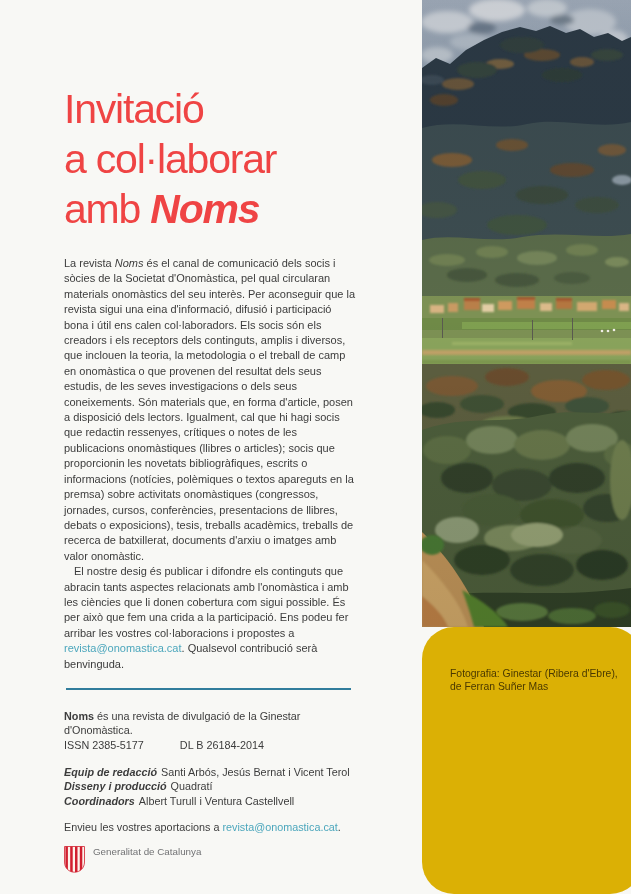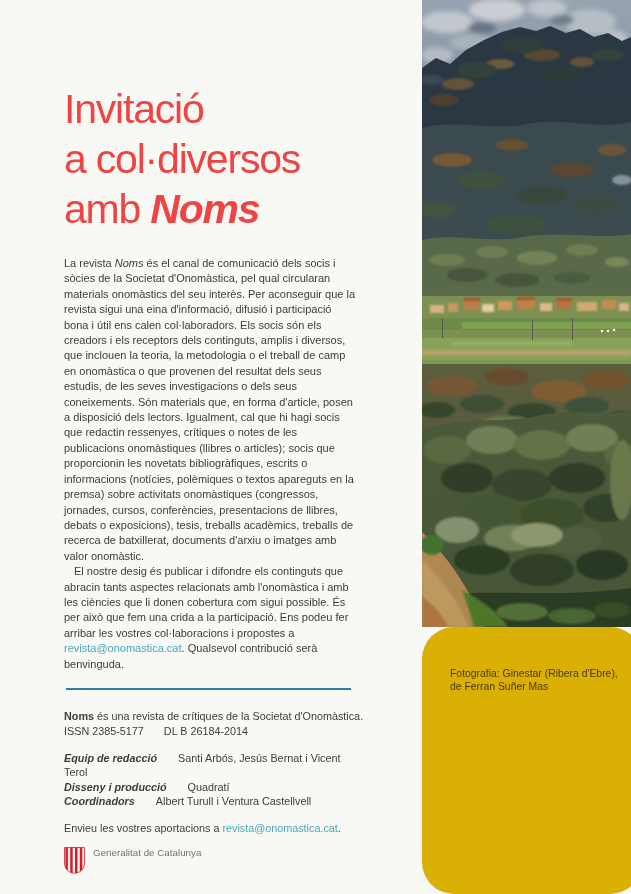--- a/index.html
+++ b/index.html
@@ -17,24 +17,24 @@
            color:#3c3c3c; text-align:left; }
   .intro em { font-style:italic; }
   .intro .p2 { text-indent:10px; }
   .email-link { color:#4ba6bc; text-decoration:none; cursor:pointer; }
 
   .rule { border:none; border-top:2px solid #317d9c; width:285px; margin:16px 0 0 2px; }
 
   .footer { margin-top:19px; font-size:10.8px; line-height:14px; color:#3c3c3c; }
   .about b { font-weight:bold; }
   .issn-line { margin-top:1px; }
-  .issn-line .dl { margin-left:20px; }
+  .issn-line .dl { margin-left:36px; }
   .credits { margin-top:13px; }
   .credit-row { line-height:14.4px; }
-  .credit-label { font-weight:bold; font-style:italic; margin-right:21px; }
+  .credit-label { font-weight:bold; font-style:italic; margin-right:4px; }
   .aportacions { margin-top:12px; }
   .support { margin-top:14px; }
   .gencat { margin-top:12px; display:flex; align-items:flex-start; }
   .gencat-text { margin-left:8px; font-size:9.8px; line-height:11.5px; color:#717274; }
 
   
   .photo { position:absolute; left:422px; top:0; width:209px; height:627px; overflow:hidden; }
   .photo svg { display:block; width:209px; height:627px; }
   .yellow-panel { position:absolute; left:422px; top:627px; width:220px; height:267px;
                   background:#dbb005;border-radius:32px; }
@@ -42,31 +42,31 @@
   .yellow-inner .submit { margin-top:13px; }
   .yellow-inner b { font-weight:bold; font-style:italic; }
 </style>
 </head>
 <body>
 
 <div class="page">
 
   <main class="left-col">
 
-    <h1 class="title"><span>Invitació</span><br><span>a col·diversos</span><br><span>amb </span><span class="noms">Noms</span></h1>
+    <h1 class="title"><span>Invitació</span><br><span>a col·laborar</span><br><span>amb </span><span class="noms">Noms</span></h1>
 
     <div class="intro">
       <p class="p1"><span>La revista </span><em>Noms</em><span> és el canal de comunicació dels socis i sòcies de la Societat d'Onomàstica, pel qual circularan materials onomàstics del seu interès. Per aconseguir que la revista sigui una eina d'informació, difusió i participació bona i útil ens calen col·laboradors. Els socis són els creadors i els receptors dels continguts, amplis i diversos, que inclouen la teoria, la metodologia o el treball de camp en onomàstica o que provenen del resultat dels seus estudis, de les seves investigacions o dels seus coneixements. Són materials que, en forma d'article, posen a disposició dels lectors. Igualment, cal que hi hagi socis que redactin ressenyes, crítiques o notes de les publicacions onomàstiques (llibres o articles); socis que proporcionin les novetats bibliogràfiques, escrits o informacions (notícies, polèmiques o textos apareguts en la premsa) sobre activitats onomàstiques (congressos, jornades, cursos, conferències, presentacions de llibres, debats o exposicions), tesis, treballs acadèmics, treballs de recerca de batxillerat, documents d'arxiu o imatges amb valor onomàstic.</span></p>
       <p class="p2"><span>El nostre desig és publicar i difondre els continguts que abracin tants aspectes relacionats amb l'onomàstica i amb les ciències que li donen cobertura com sigui possible. És per això que fem una crida a la participació. Ens podeu fer arribar les vostres col·laboracions i propostes a </span><a class="email-link">revista@onomastica.cat</a><span>. Qualsevol contribució serà benvinguda.</span></p>
     </div>
 
     <hr class="rule">
 
     <div class="footer">
-      <div class="about"><b>Noms</b><span> és una revista de crítiques de la Societat d'Onomàstica.</span></div>
+      <div class="about"><b>Noms</b><span> és una revista de divulgació de la Ginestar d'Onomàstica.</span></div>
       <div class="issn-line"><span>ISSN  2385-5177</span><span class="dl">DL B 26184-2014</span></div>
 
       <div class="credits">
         <div class="credit-row"><span class="credit-label">Equip de redacció</span><span>Santi Arbós, Jesús Bernat i Vicent Terol</span></div>
         <div class="credit-row"><span class="credit-label">Disseny i producció</span><span>Quadratí</span></div>
         <div class="credit-row"><span class="credit-label">Coordinadors</span><span>Albert Turull i Ventura Castellvell</span></div>
       </div>
 
       <div class="aportacions"><span>Envieu les vostres aportacions a </span><a class="email-link">revista@onomastica.cat</a><span>.</span></div>
 

